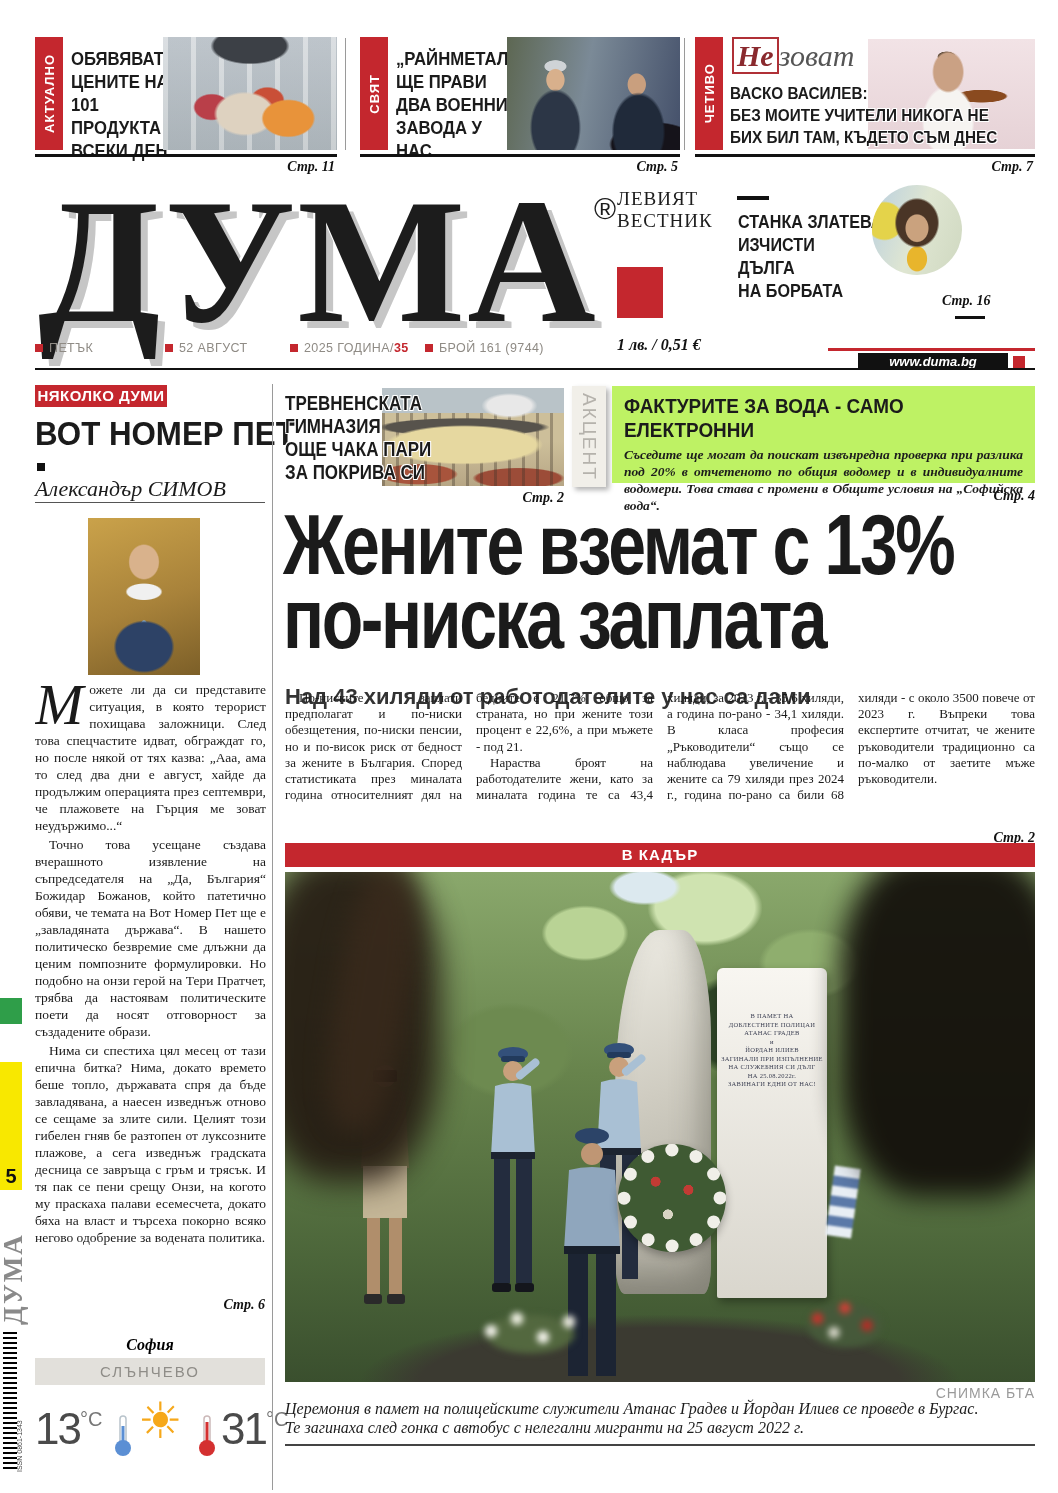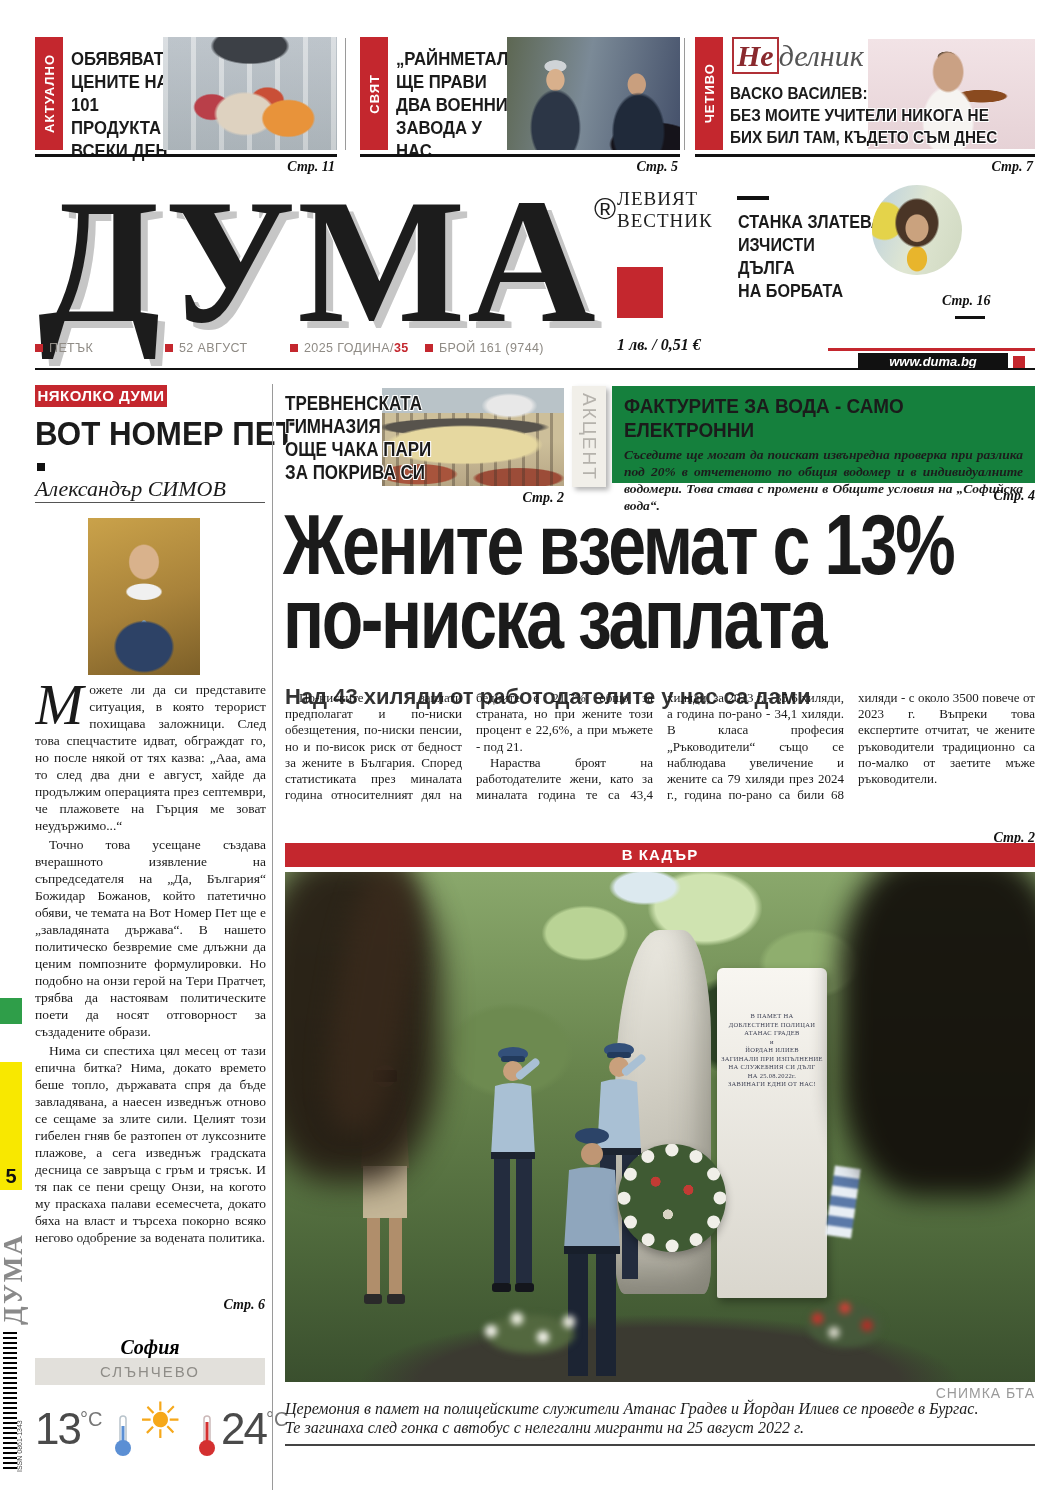--- a/index.html
+++ b/index.html
@@ -98,21 +98,21 @@
     <div class="tag abs" style="left:5px;top:2px;width:28px;height:113px;">
       <span class="vert">ЧЕТИВО</span>
     </div>
     <div class="ph" style="left:178px;top:4px;width:167px;height:110px;background:
         radial-gradient(26px 34px at 48% 30%,#caa184 0 55%,transparent 62%),
         radial-gradient(40px 55px at 48% 75%,#f6f4f1 0 60%,transparent 66%),
         radial-gradient(40px 10px at 68% 52%,#8a4a1f 0 60%,transparent 66%),
         radial-gradient(14px 8px at 47% 16%,#5d4a38 0 60%,transparent 66%),
         linear-gradient(#f2e3e6,#e6d2d6);"></div>
     <div class="abs serif i" style="left:42px;top:4px;font-size:30px;color:#555;z-index:2;">
-      <span style="border:2px solid #b03036;color:#8a2a2e;padding:0 3px;font-weight:bold;">Не</span><span>делник</span>
+      <span style="border:2px solid #b03036;color:#8a2a2e;padding:0 3px;font-weight:bold;">Не</span><span>зоват</span>
     </div>
     <div class="cond abs outline-w" style="left:40px;top:48px;width:320px;font-size:17px;line-height:22px;transform:scaleX(.9);white-space:pre-line;z-index:2;">ВАСКО ВАСИЛЕВ:
 БЕЗ МОИТЕ УЧИТЕЛИ НИКОГА НЕ
 БИХ БИЛ ТАМ, КЪДЕТО СЪМ ДНЕС</div>
     <div class="rule abs" style="left:5px;top:119px;width:340px;height:3px;"></div>
     <div class="pageref abs" style="right:2px;top:124px;">Стр. 7</div>
   </div>
 
   <div class="logo abs" style="left:38px;top:186px;">ДУМА</div>
   <div class="abs" style="left:594px;top:192px;font-size:30px;color:#1c1c1c;">®</div>
@@ -167,37 +167,37 @@
       radial-gradient(8px 22px at 50% 74%,#8fb6d8 0 60%,transparent 66%),
       radial-gradient(30px 14px at 50% 47%,#f0f0f0 0 55%,transparent 62%),
       linear-gradient(160deg,#caa24a 0%,#a8823a 55%,#7c5f28 100%);"></div>
   <div class="op-text abs" style="left:35px;top:681px;width:231px;height:612px;overflow:hidden;">
     <p class="first"><span class="dropcap">М</span><span>ожете ли да си представите ситуация, в която терорист похищава заложници. След това спецчастите идват, обграждат го, но после някой от тях казва: „Ааа, ама то след два дни е август, хайде да продължим операцията през септември, че плажовете на Гърция ме зоват неудържимо...“</span></p>
     <p>Точно това усещане създава вчерашното изявление на съпредседателя на „Да, България“ Божидар Божанов, който патетично обяви, че темата на Вот Номер Пет ще е „завладяната държава“. В нашето политическо безвремие сме длъжни да ценим помпозните формулировки. Но подобно на онзи герой на Тери Пратчет, трябва да настоявам политическите поети да носят отговорност за създадените образи.</p>
     <p>Нима си спестиха цял месец от тази епична битка? Нима, докато времето беше топло, държавата спря да бъде завладявана, а наесен изведнъж отново се сещаме за злите сили. Целият този гибелен гняв бе разтопен от луксозните плажове, а сега изведнъж градската десница се завръща с гръм и трясък. И тя пак се пени срещу Онзи, на когото му праскаха палави есемесчета, докато бяха на власт и търсеха покорно всяко негово одобрение за водената политика.</p>
   </div>
   <div class="pageref abs" style="left:35px;top:1297px;width:230px;text-align:right;">Стр. 6</div>
 
-  <div class="abs serif b i" style="left:35px;top:1336px;width:230px;text-align:center;font-size:20px;">София</div>
+  <div class="abs serif b i" style="left:35px;top:1336px;width:230px;text-align:center;font-size:16px;">София</div>
   <div class="abs" style="left:35px;top:1358px;width:230px;height:27px;background:#e2e0db;color:#8f8d88;
        font-size:15px;letter-spacing:2px;text-align:center;line-height:27px;">СЛЪНЧЕВО</div>
   <div class="abs" style="left:35px;top:1392px;width:230px;height:85px;">
     <span class="weather-temp abs" style="left:0;top:12px;"><span>13</span><span class="deg">°C</span></span>
     <svg class="figure-svg" style="left:78px;top:22px;" width="20" height="44" viewBox="0 0 20 44">
       <rect x="7" y="2" width="6" height="28" rx="3" fill="#fff" stroke="#b9c4cc" stroke-width="1.5"></rect>
       <rect x="8.5" y="12" width="3" height="18" fill="#5b8fd4"></rect>
       <circle cx="10" cy="34" r="8" fill="#5b8fd4"></circle>
     </svg>
     <span class="abs" style="left:103px;top:0px;font-size:50px;color:#f6a81a;font-family:'DejaVu Sans',sans-serif;">☀</span>
     <svg class="figure-svg" style="left:162px;top:22px;" width="20" height="44" viewBox="0 0 20 44">
       <rect x="7" y="2" width="6" height="28" rx="3" fill="#fff" stroke="#ccb9b9" stroke-width="1.5"></rect>
       <rect x="8.5" y="8" width="3" height="22" fill="#d43030"></rect>
       <circle cx="10" cy="34" r="8" fill="#d43030"></circle>
     </svg>
-    <span class="weather-temp abs" style="left:186px;top:12px;"><span>24</span><span class="deg">°C</span></span>
+    <span class="weather-temp abs" style="left:186px;top:12px;"><span>31</span><span class="deg">°C</span></span>
   </div>
 
   <div class="vline abs" style="left:272px;top:384px;height:1106px;"></div>
 
   <div class="ph" style="left:382px;top:388px;width:182px;height:98px;background:
       radial-gradient(40px 18px at 70% 18%,#e8e8e8 0 55%,transparent 70%),
       linear-gradient(#b9c3c8 0 26%,transparent 26%),
       radial-gradient(120px 30px at 45% 58%,#e6d8a0 0 60%,transparent 66%),
       radial-gradient(130px 14px at 45% 40%,#57534c 0 60%,transparent 66%),
       repeating-linear-gradient(90deg,rgba(60,50,40,.35) 0 3px,transparent 3px 14px),
@@ -208,21 +208,21 @@
 ГИМНАЗИЯ
 ОЩЕ ЧАКА ПАРИ
 ЗА ПОКРИВА СИ</div>
   <div class="pageref abs" style="left:460px;top:490px;width:104px;text-align:right;">Стр. 2</div>
 
   <div class="abs" style="left:572px;top:386px;width:34px;height:101px;background:#f1efe9;
        box-shadow:3px 3px 5px rgba(0,0,0,.3);display:flex;align-items:center;justify-content:center;">
     <span class="vert-down" style="color:#b5b2ac;font-size:19px;letter-spacing:2px;">АКЦЕНТ</span>
   </div>
 
-  <div class="abs" style="left:612px;top:386px;width:423px;height:97px;background:#15803d;">
+  <div class="abs" style="left:612px;top:386px;width:423px;height:97px;background:#bef264;">
     <div class="cond" style="margin:8px 0 0 12px;font-size:21px;transform:scaleX(.9);">ФАКТУРИТЕ ЗА ВОДА - САМО ЕЛЕКТРОННИ</div>
     <div class="serif b i" style="margin:4px 12px 0 12px;font-size:13.5px;line-height:17px;text-align:justify;color:#1c1c1c;">Съседите ще могат да поискат извънредна проверка при разлика под 20% в отчетеното по общия водомер и в индивидуалните водомери. Това става с промени в Общите условия на „Софийска вода“.</div>
   </div>
   <div class="pageref abs" style="left:900px;top:488px;width:135px;text-align:right;">Стр. 4</div>
 
   <div class="cond abs" style="left:283px;top:508px;font-size:85px;line-height:74px;letter-spacing:-3px;transform:scaleX(.8);width:900px;">Жените вземат с 13%
 по-ниска заплата</div>
   <div class="abs sans" style="left:285px;top:684px;font-size:22px;font-weight:600;color:#333;">Над 43 хиляди от работодателите у нас са дами</div>
 
   <div class="abs" style="left:285px;top:690px;width:750px;height:152px;">

